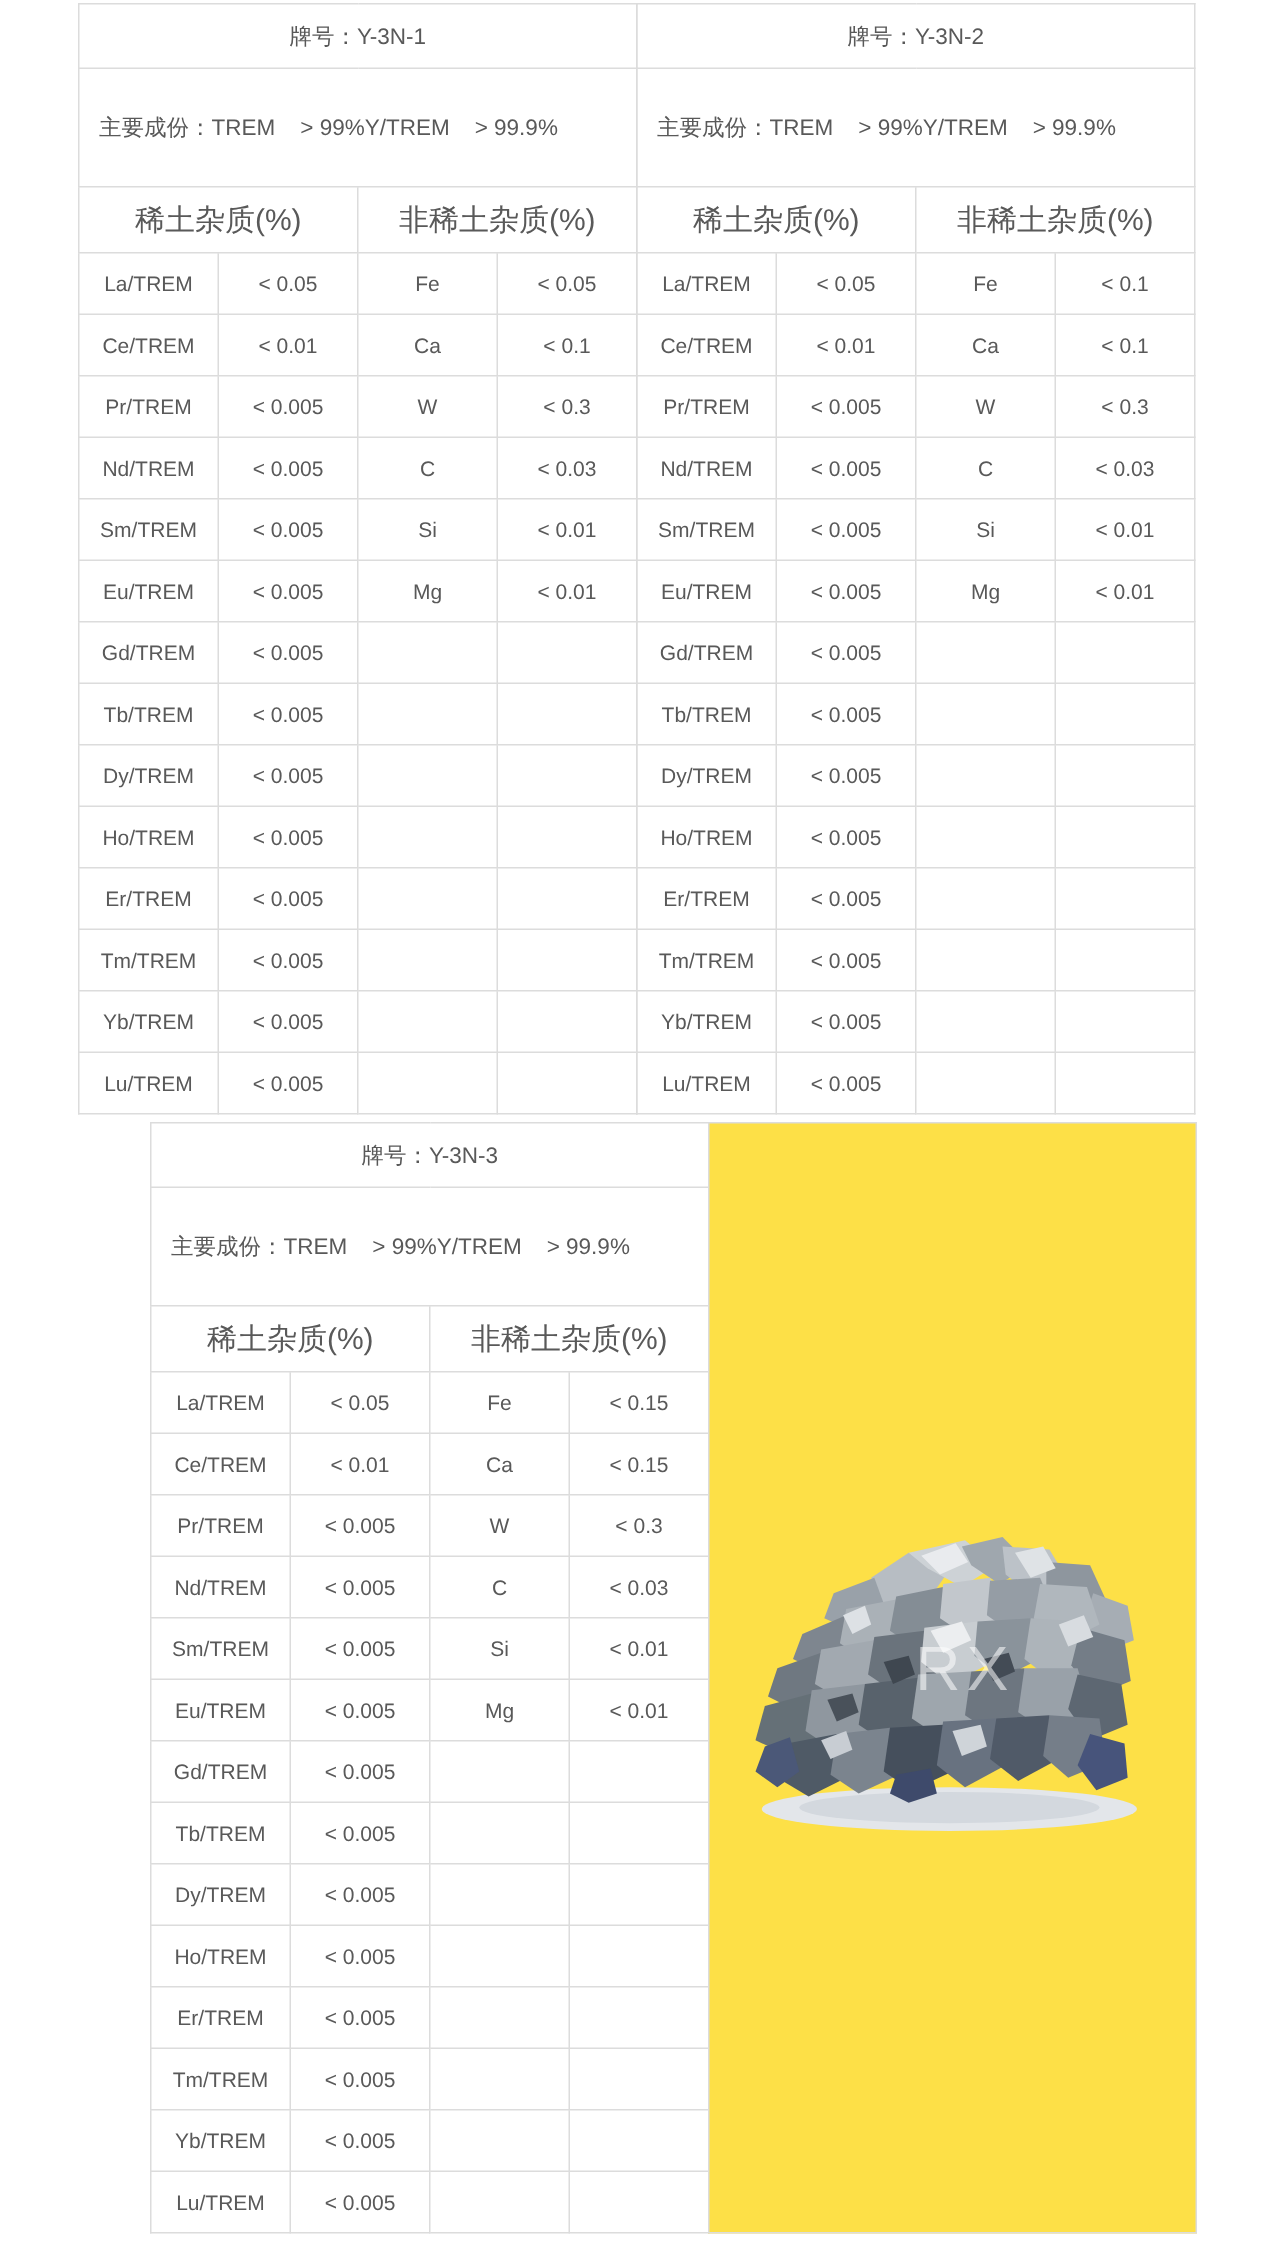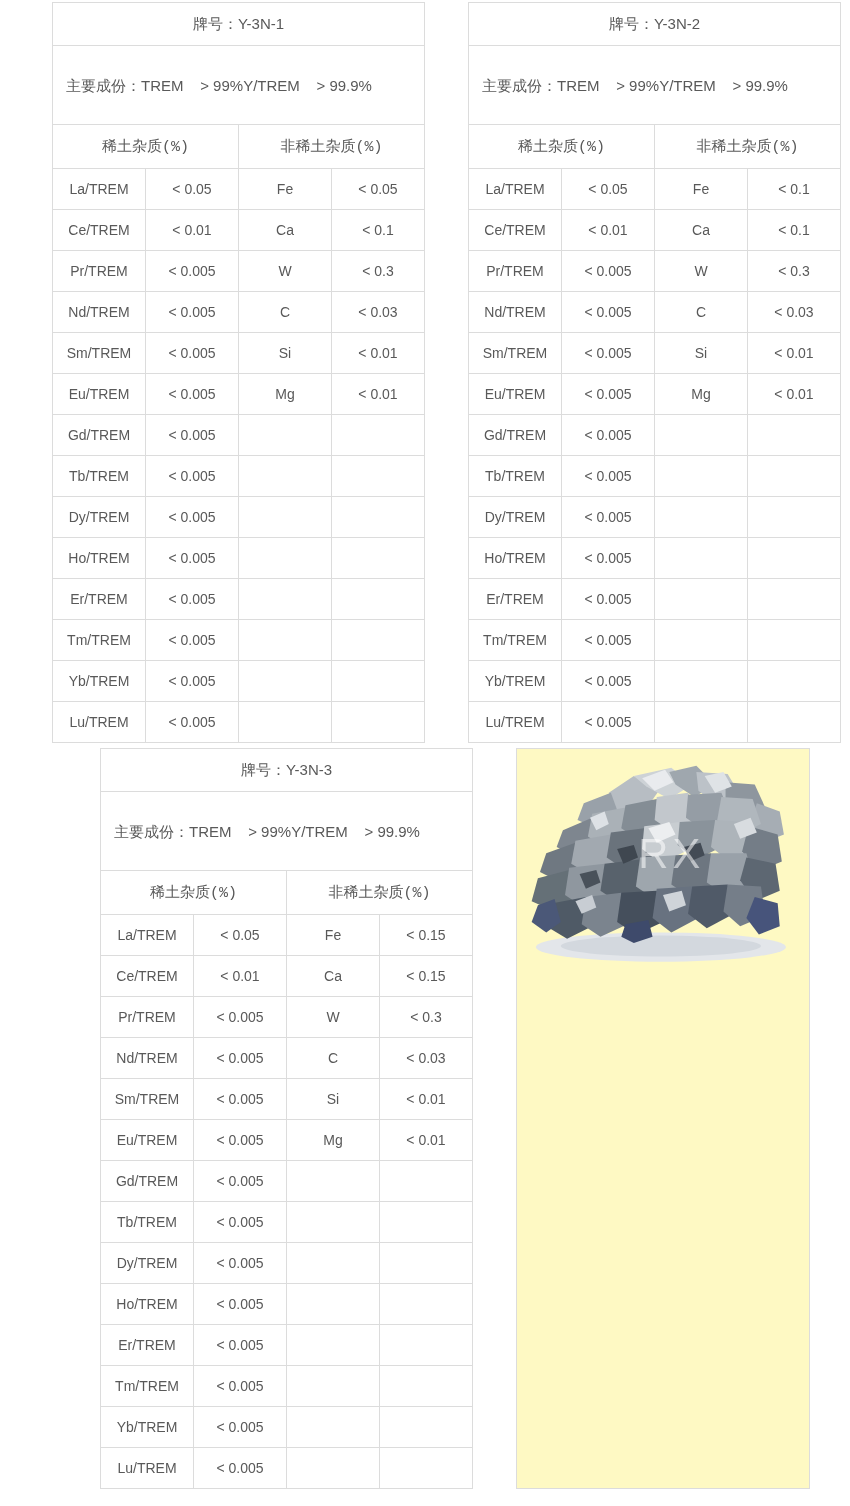--- a/index.html
+++ b/index.html
@@ -13,21 +13,21 @@
     width:850px; height:1506px;
     background:var(--bg);
     font-family:"Liberation Sans","DejaVu Sans",sans-serif;
     color:var(--text);
     position:relative;
     overflow:hidden;
   }
   .sheet{
     position:absolute; left:52px; top:2px; width:746px;
   }
-  .section{ display:flex; align-items:stretch;gap:44px; }
+  .section{ display:flex; align-items:stretch; }
   .section + .section{ margin-top:5px;padding-left:48px; }
 
   table.spec{
     border-collapse:collapse;
     table-layout:fixed;
     width:373px;
     flex:0 0 373px;
   }
   table.spec + table.spec{ margin-left:-1px;border-radius:12px; }
   table.spec col{ width:25%; }
@@ -36,34 +36,34 @@
     text-align:center;
     vertical-align:middle;
     font-size:14px;
     color:var(--text);
     height:41px;
     padding:0 2px;
     overflow:hidden;
   }
   tr.title-row td{ height:43px; font-size:15px; }
   tr.comp-row td{ height:79px; text-align:right; padding:0 4px 0 13px; font-size:15px; }
-  tr.head-row td{ height:44px; font-size:15px;font-family:Liberation Mono, monospace; }
+  tr.head-row td{ height:44px; font-size:20px; }
 
   .comp{ display:flex; align-items:flex-start; line-height:21px; }
   .comp-label{ white-space:pre; flex:0 0 auto; }
   .comp-lines{ display:flex; flex-direction:row; }
   .comp-lines span{ white-space:pre; }
 
   .photo-box{
     flex:1 1 auto;
     margin-left:-1px;
     border:1px solid var(--border);
-    background:#fef9c3;
+    background:#fde047;
     display:flex;
-    align-items:flex-start;
+    align-items:center;
     justify-content:center;
   }
   .wm{
     font-size:40px;
     letter-spacing:4px;
     fill:rgba(255,255,255,0.55);
     text-anchor:middle;
     font-family:"Liberation Sans","DejaVu Sans",sans-serif;
   }
 </style>

